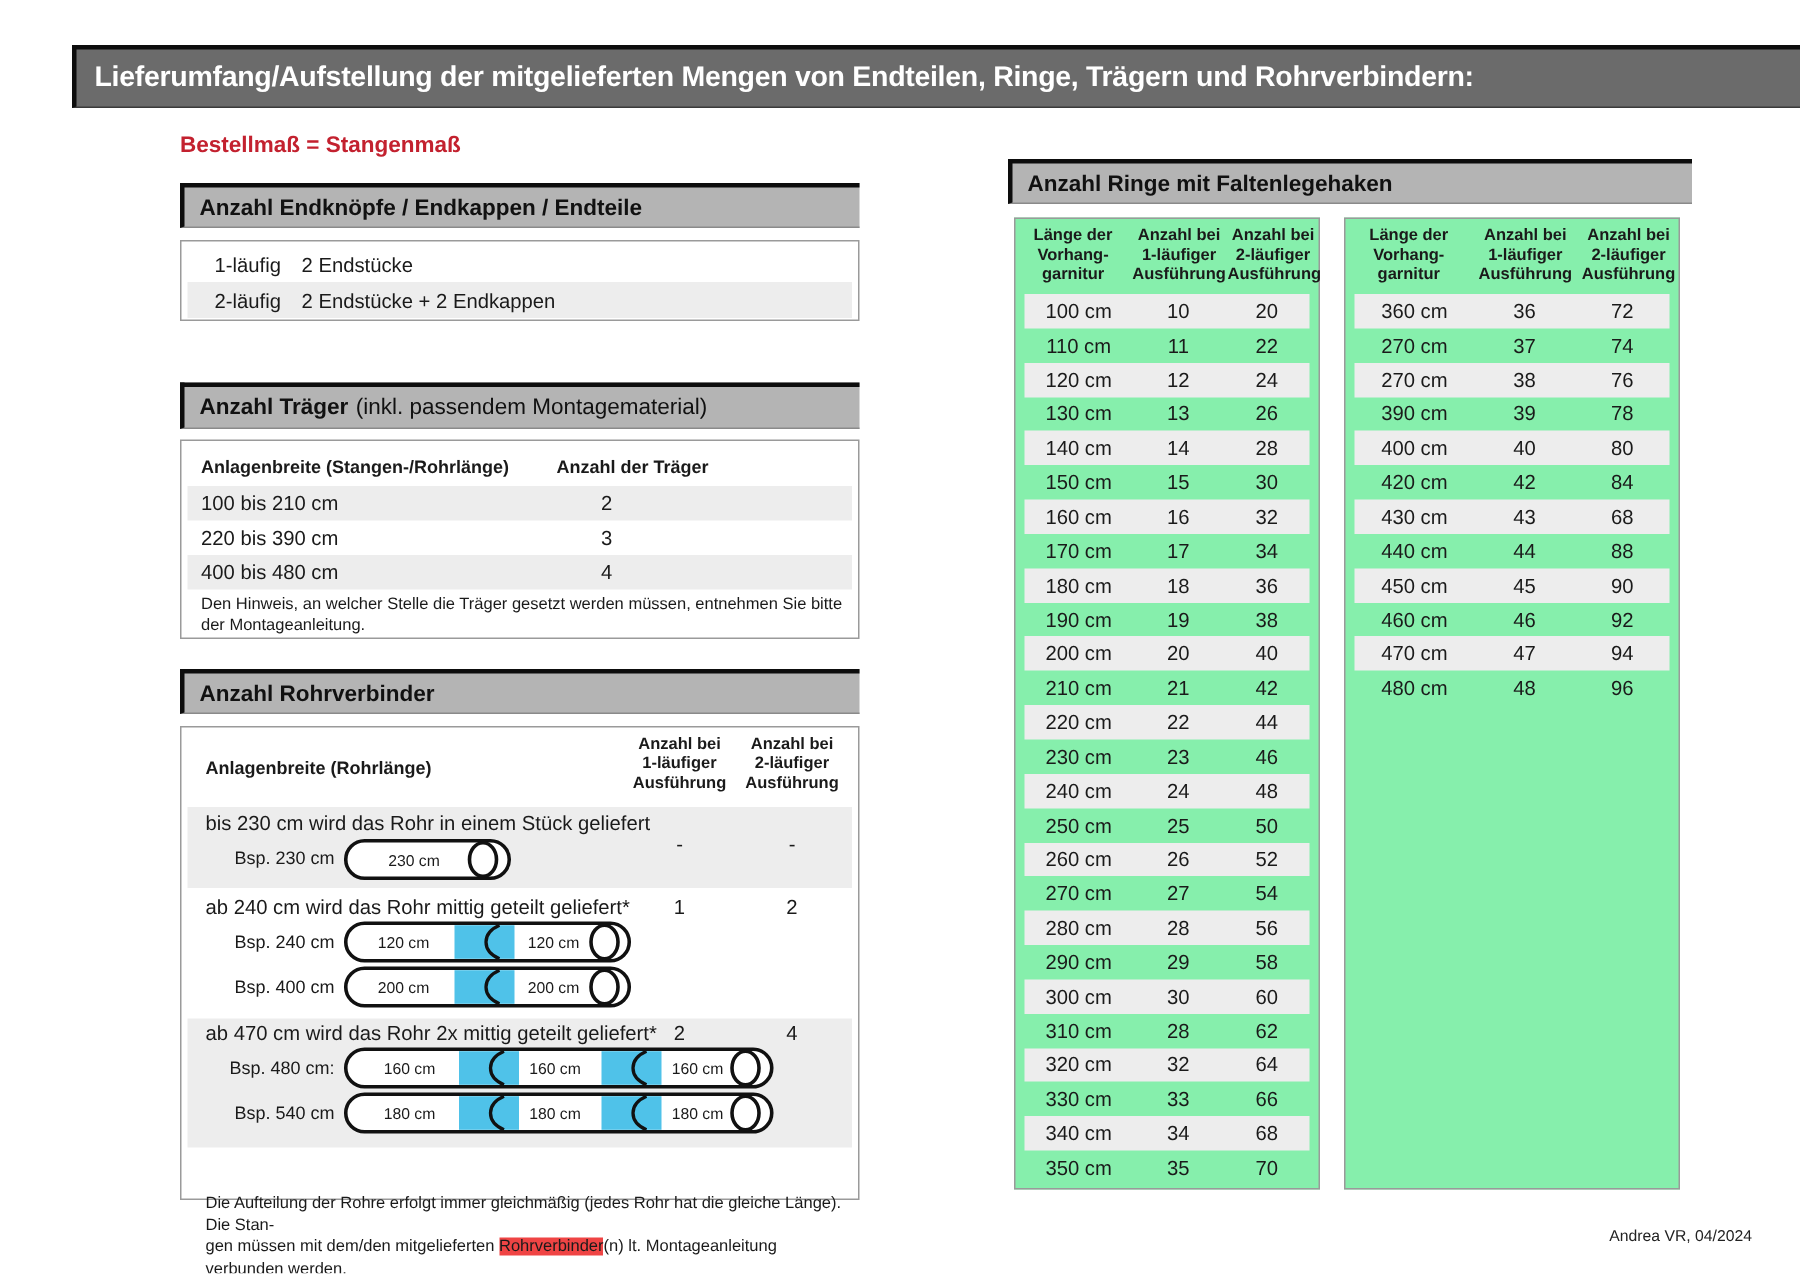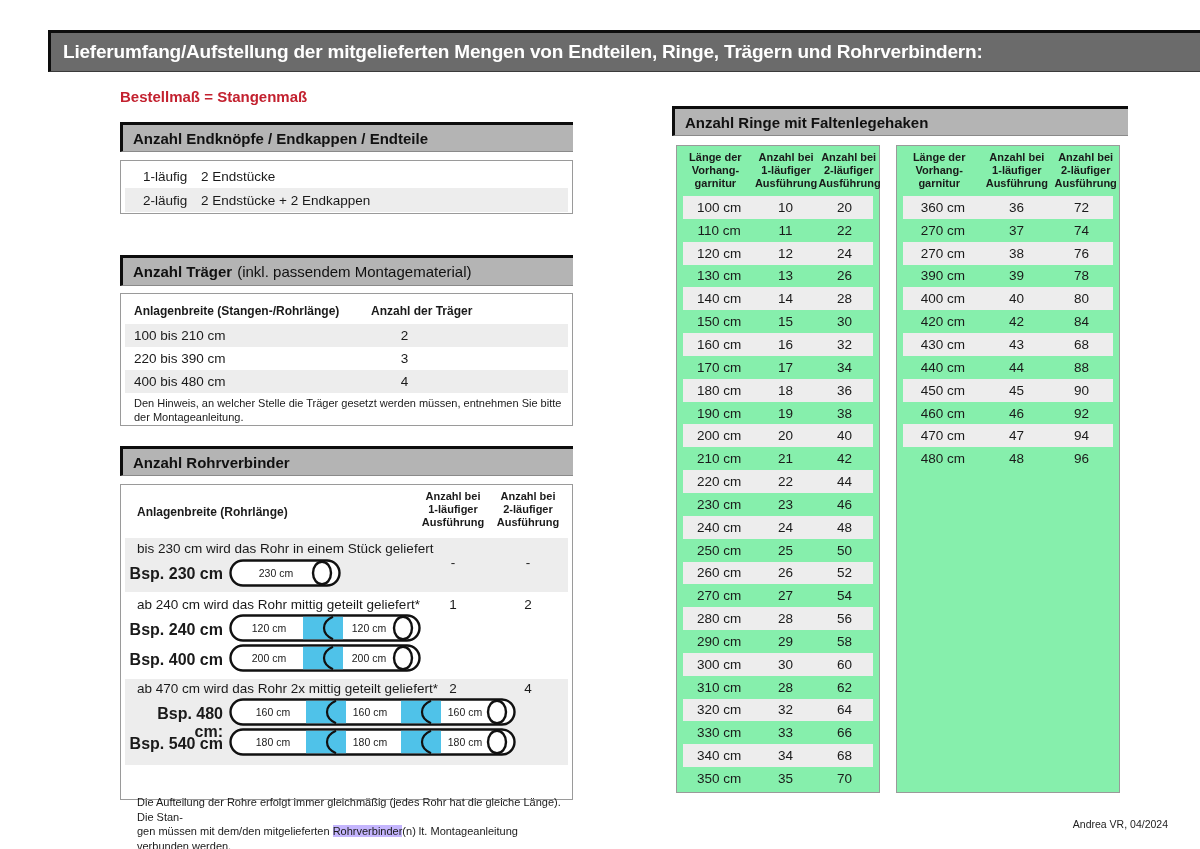--- a/index.html
+++ b/index.html
@@ -50,24 +50,24 @@
   #tableB .c2 { width:75px; text-align:center; }
   #tableB .note { position:absolute; left:13px; top:102px; width:434px; font-size:11px; line-height:14px; }
 
   
   #tableC { left:120px; top:484px; width:453px; height:316px; position:absolute; }
   #tableC .colhead { position:absolute; width:70px; top:5px; font-size:11px; font-weight:bold;
                      line-height:13px; text-align:center; }
   #tableC .rowbg { position:absolute; left:4px; right:4px; background:#ededed; }
   #tableC .rtext { position:absolute; left:16px; font-size:13.5px; }
   #tableC .val { position:absolute; width:70px; text-align:center; font-size:13.5px; }
-  #tableC .bsp { position:absolute; left:8px; width:94px; text-align:right; font-size:16px; font-weight:bold; }
+  #tableC .bsp { position:absolute; left:8px; width:94px; text-align:right; font-size:12px; font-weight:normal; }
   #tableC .rod { position:absolute; left:108px; }
   #tableC .cnote { position:absolute; left:16px; top:282px; width:424px; font-size:11px; line-height:14.5px;margin-top:28px; }
-  .hl { background:#c4b5fd; }
+  .hl { background:#ef4444; }
 
   
   .ring-table { position:absolute; top:145px; height:648px; background:#86efac; border:1px solid #9a9a9a; }
   #ringL { left:676px; width:204px; }
   #ringR { left:896px; width:224px; }
   .rhead { display:flex; padding-top:5px; height:50px; }
   .rhead .col { text-align:center; font-size:11px; font-weight:bold; line-height:13px; }
   .rcol1 { width:38%; } .rcol2 { width:32%; } .rcol3 { width:30%; }
   .rrows .trow { display:flex; align-items:center; height:22.85px; margin:0 6px; font-size:13.5px; }
   .rrows .trow:nth-of-type(odd) { background:#ededed; }

